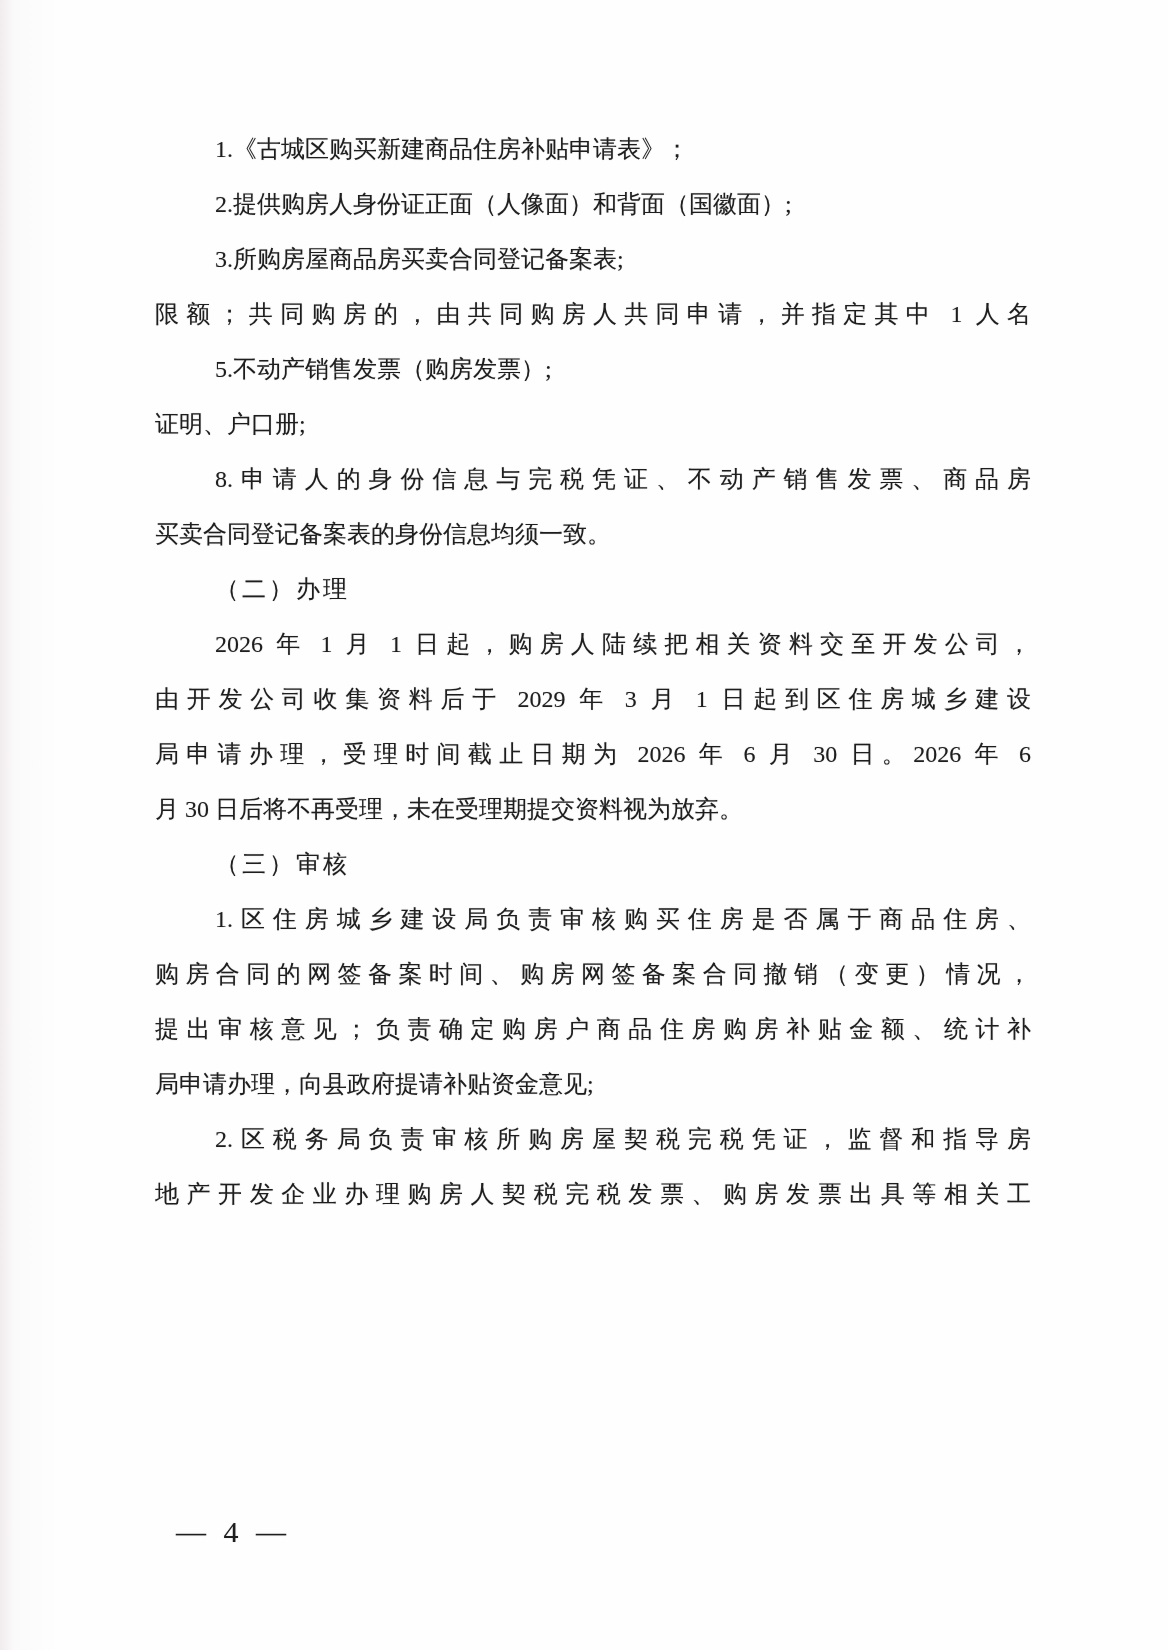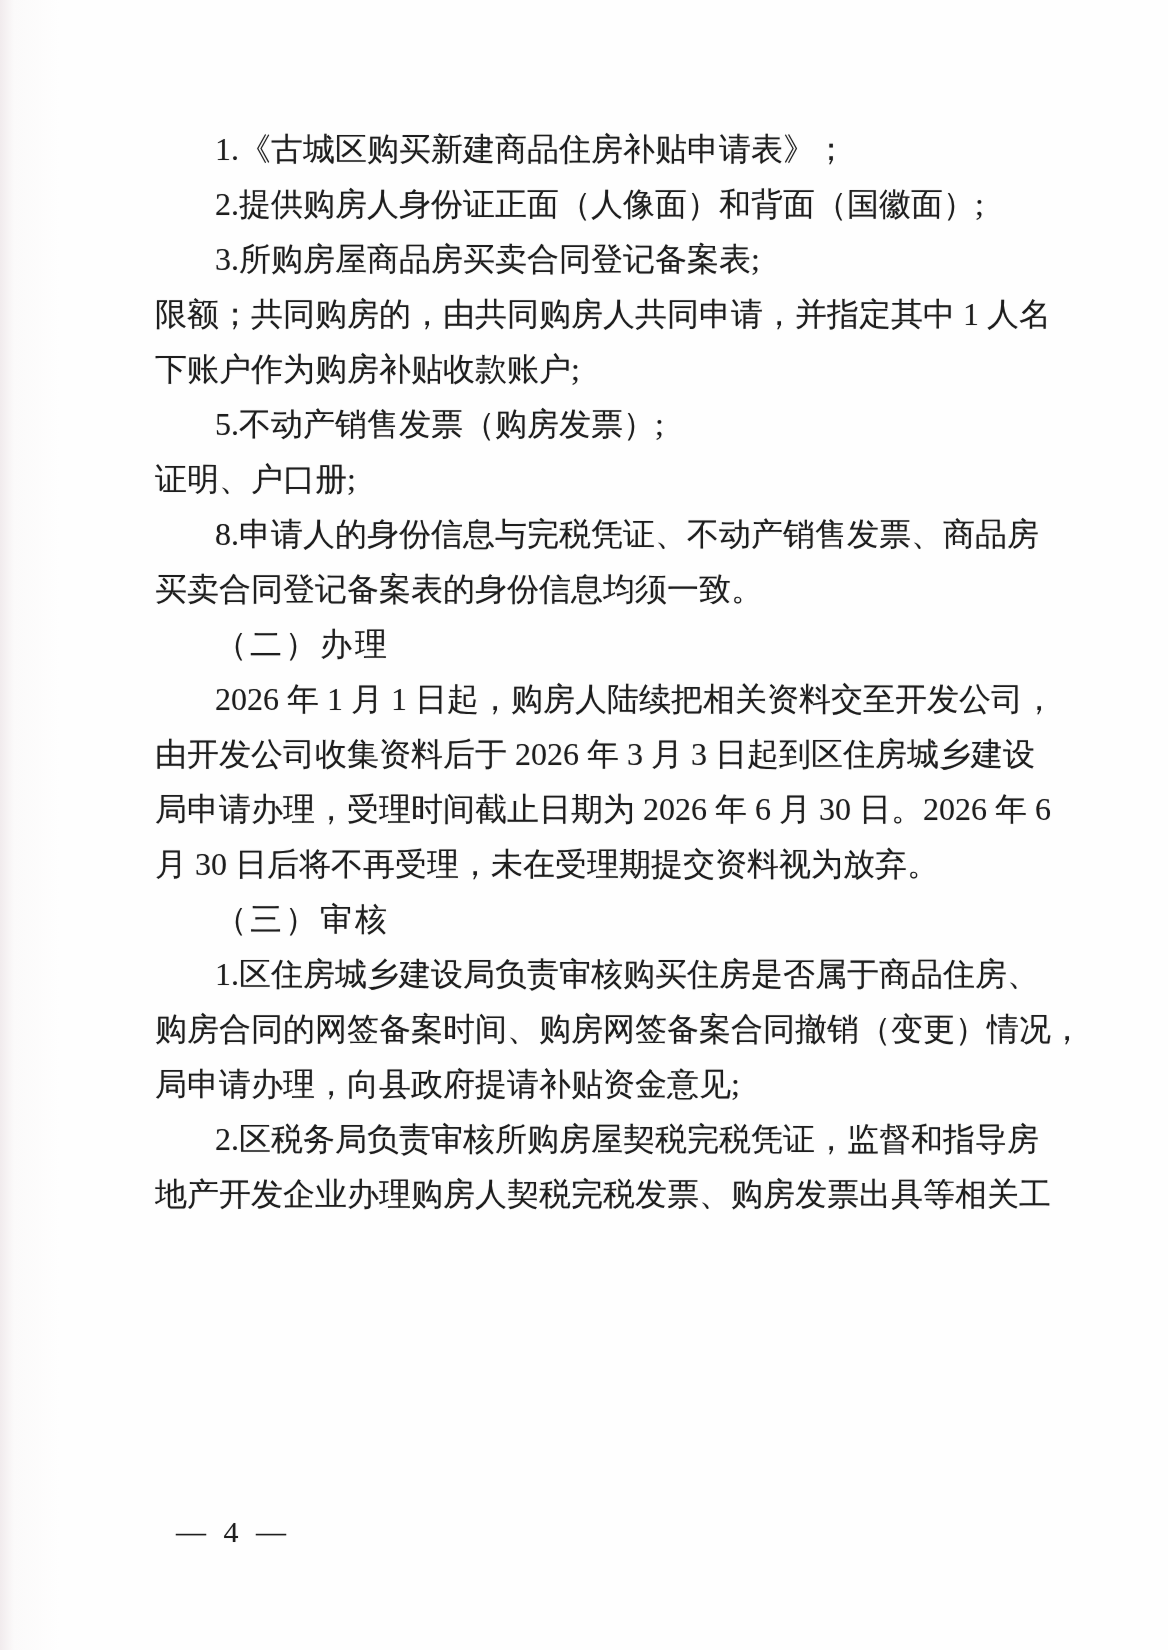--- a/index.html
+++ b/index.html
@@ -19,21 +19,21 @@
   }
   .textblock {
     position: absolute;
     left: 155px;
     top: 122px;
     width: 876px;
   }
   .line {
     height: 55px;
     line-height: 55px;
-    font-size: 32px;
+    font-size: 24px;
     color: #1e1e1e;
     white-space: nowrap;
     text-shadow: 0 0 1px rgba(30,30,30,0.35);
   }
   .indent { padding-left: 60px; }
   .jfy {
     text-align: justify;
     text-align-last: justify;
   }
   .bold {
@@ -53,31 +53,31 @@
 </style>
 </head>
 <body>
 
 <div class="page">
   <div class="textblock">
     <div class="line indent">1.《古城区购买新建商品住房补贴申请表》；</div>
     <div class="line indent">2.提供购房人身份证正面（人像面）和背面（国徽面）;</div>
     <div class="line indent">3.所购房屋商品房买卖合同登记备案表;</div>
     <div class="line jfy">限额；共同购房的，由共同购房人共同申请，并指定其中 1 人名</div>
-    <div class="line">下账户作为购房补贴收款账户;</div>
     <div class="line indent">5.不动产销售发票（购房发票）;</div>
     <div class="line">证明、户口册;</div>
     <div class="line indent jfy">8.申请人的身份信息与完税凭证、不动产销售发票、商品房</div>
     <div class="line">买卖合同登记备案表的身份信息均须一致。</div>
     <div class="line indent bold">（二）办理</div>
     <div class="line indent jfy">2026 年 1 月 1 日起，购房人陆续把相关资料交至开发公司，</div>
-    <div class="line jfy">由开发公司收集资料后于 2026 年 3 月 3 日起到区住房城乡建设</div>
+    <div class="line jfy">由开发公司收集资料后于 2029 年 3 月 1 日起到区住房城乡建设</div>
     <div class="line jfy">局申请办理，受理时间截止日期为 2026 年 6 月 30 日。2026 年 6</div>
     <div class="line">月 30 日后将不再受理，未在受理期提交资料视为放弃。</div>
     <div class="line indent bold">（三）审核</div>
     <div class="line indent jfy">1.区住房城乡建设局负责审核购买住房是否属于商品住房、</div>
     <div class="line jfy">购房合同的网签备案时间、购房网签备案合同撤销（变更）情况，</div>
+    <div class="line jfy">提出审核意见；负责确定购房户商品住房购房补贴金额、统计补</div>
     <div class="line">局申请办理，向县政府提请补贴资金意见;</div>
     <div class="line indent jfy">2.区税务局负责审核所购房屋契税完税凭证，监督和指导房</div>
     <div class="line jfy">地产开发企业办理购房人契税完税发票、购房发票出具等相关工</div>
   </div>
   <div class="page-number">— 4 —</div>
 </div>
 
 </body></html>

